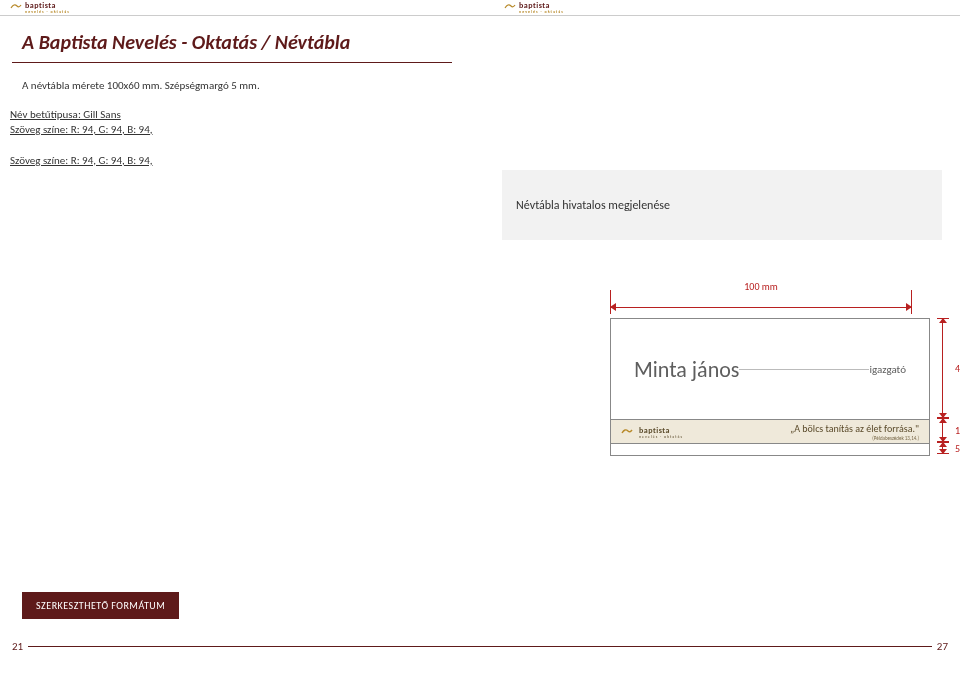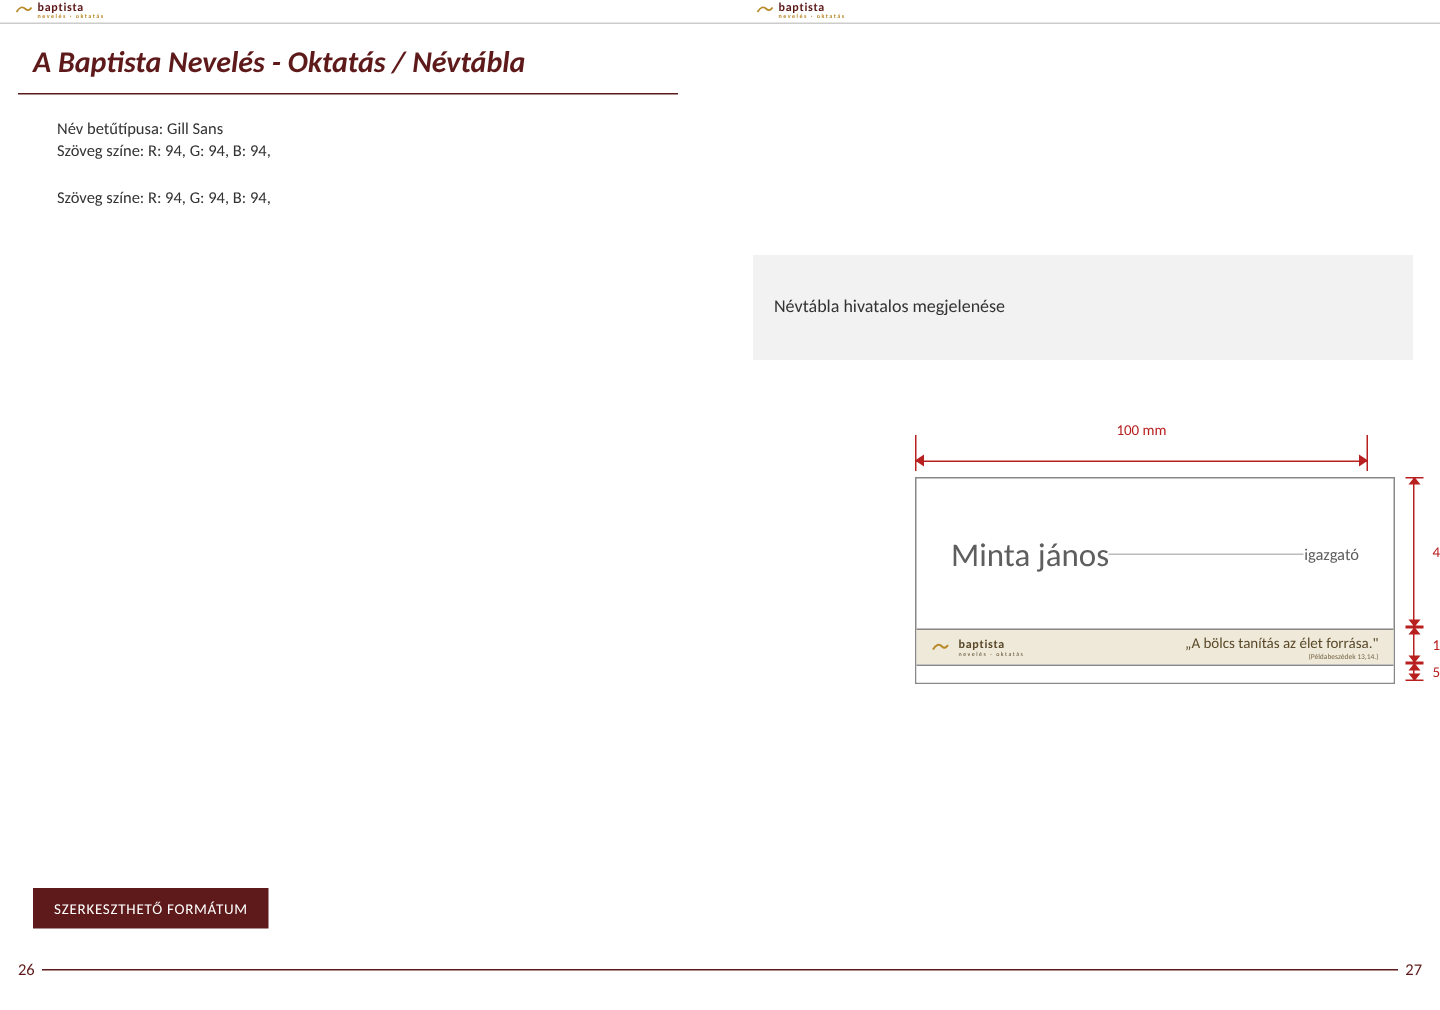--- a/index.html
+++ b/index.html
@@ -65,23 +65,24 @@
   }
 
   .size-note {
     font-size: 11px;
     padding: 16px 0 0 22px;
     color: #333;
   }
 
   .spec-block {
     font-size: 11px;
-    padding: 16px 0 0 38px;
+    padding: 16px 0 0 10px;
     line-height: 1.35;
     color: #333;
+    text-decoration: underline;
   }
 
   
   .right-label-box {
     position: absolute;
     top: 170px;
     left: 22px;
     width: 440px;
     height: 70px;
     background: #f2f2f2;
@@ -303,33 +304,34 @@
         <span>
           <span>baptista</span>
           <span class="logo-sub">nevelés · oktatás</span>
         </span>
       </div>
     </div>
 
     <div class="title">A Baptista Nevelés - Oktatás / Névtábla</div>
     <div class="title-underline"></div>
 
+    <div class="size-note">A névtábla mérete 100x60 mm. Szépségmargó 5 mm.</div>
 
     <div class="spec-block">
       <div>Név betűtípusa: Gill Sans</div>
       <div>Szöveg színe:  R: 94, G: 94,  B: 94,</div>
     </div>
 
     <div class="spec-block">
       <div>Szöveg színe:  R: 94, G: 94,  B: 94,</div>
     </div>
 
     <div class="footer-tab">SZERKESZTHETŐ FORMÁTUM</div>
     <div class="footer-line-l"></div>
-    <div class="page-num-l">26</div>
+    <div class="page-num-l">21</div>
   </div>
 
   <div class="page page-right">
     <div class="header-bar">
       <div class="header-logo-strip" style="left:14px;">
         <span class="logo-swirl">
           <svg width="12" height="10" viewBox="0 0 12 10">
               <path d="M1 6 Q4 1 7 4 Q9 6 11 3" stroke="#b88a2a" stroke-width="1.2" fill="none"></path>
             </svg>
         </span>

